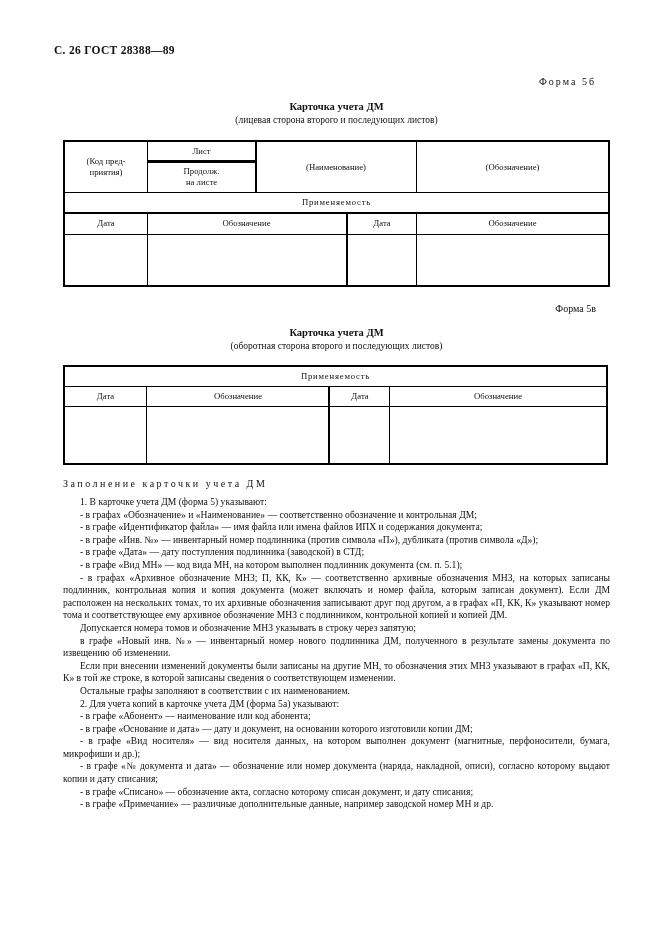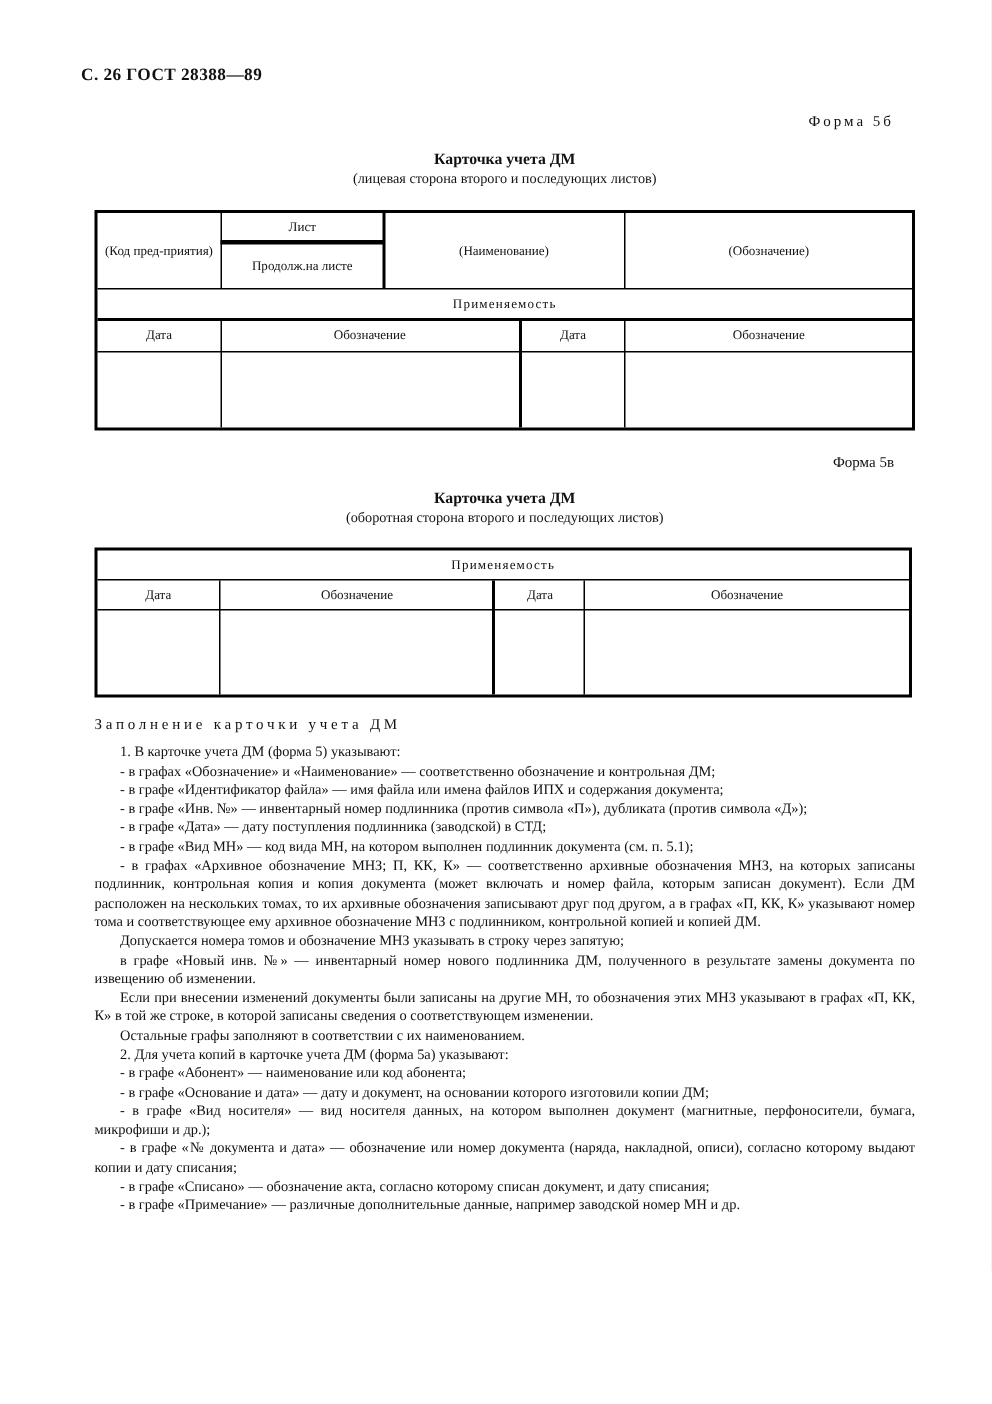--- a/index.html
+++ b/index.html
@@ -31,28 +31,28 @@
 <div class="page">
 
   <div class="abs doc-header">С. 26 ГОСТ 28388—89</div>
 
   <div class="abs form-label spaced" style="top:76px;">Форма 5б</div>
   <div class="abs blk-title" style="top:101px;">Карточка учета ДМ</div>
   <div class="abs blk-sub" style="top:115px;">(лицевая сторона второго и последующих листов)</div>
 
   <div class="abs tbl" style="left:63px;top:140px;width:547px;height:147px;">
 
-    <div class="cell" style="left:0;top:0;width:82px;height:50px;flex-direction:row;">
+    <div class="cell" style="left:0;top:0;width:82px;height:50px;flex-direction:column;">
       <span>(Код пред-</span>
       <span>приятия)</span>
     </div>
     <div class="cell" style="left:83px;top:0;width:107px;height:18px;">
       <span>Лист</span>
     </div>
-    <div class="cell" style="left:83px;top:21px;width:107px;height:28px;">
+    <div class="cell" style="left:83px;top:21px;width:107px;height:28px;flex-direction:column;">
       <span>Продолж.</span>
       <span>на листе</span>
     </div>
     <div class="cell" style="left:192px;top:0;width:158px;height:50px;">
       <span>(Наименование)</span>
     </div>
     <div class="cell" style="left:352px;top:0;width:191px;height:50px;">
       <span>(Обозначение)</span>
     </div>
 

